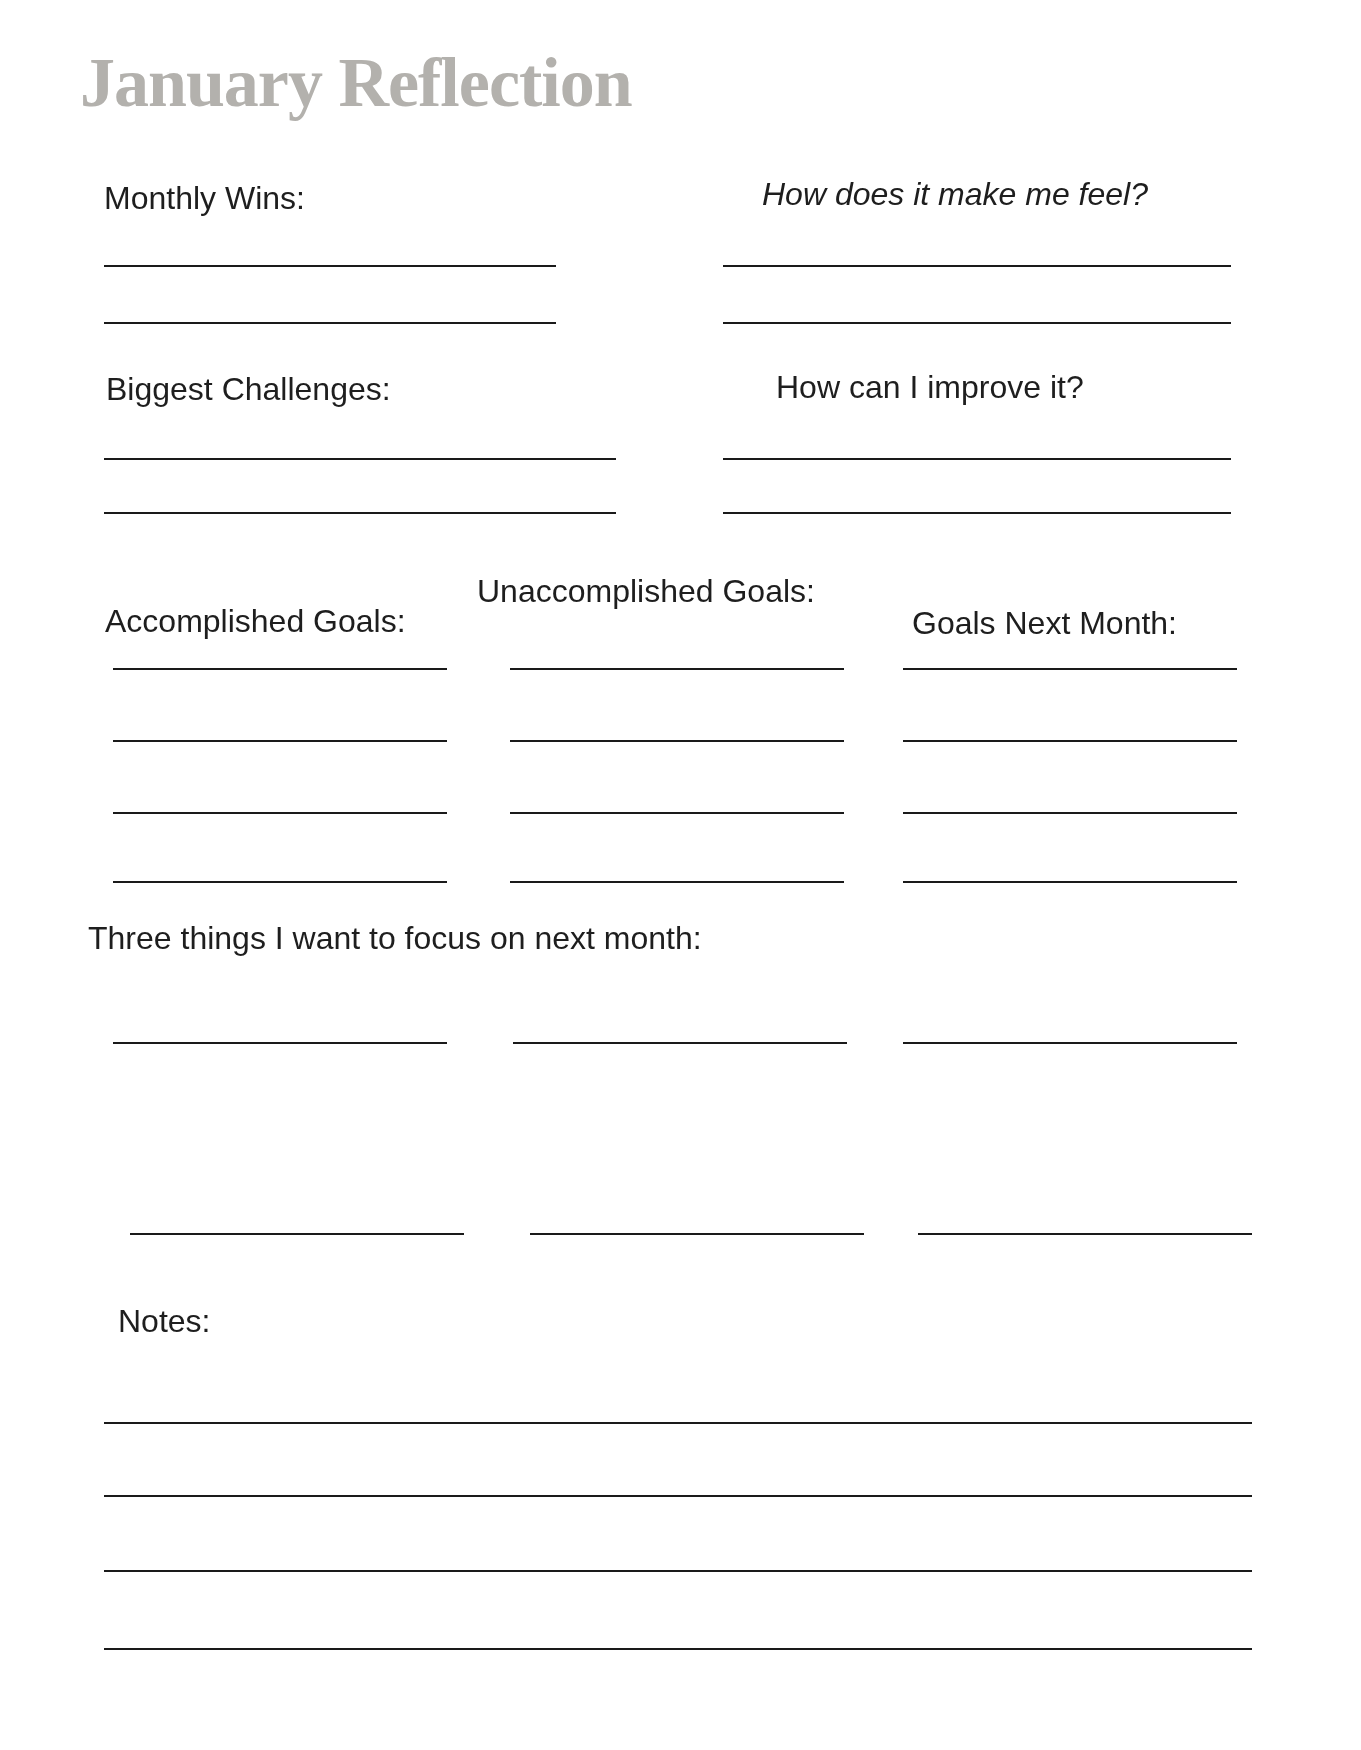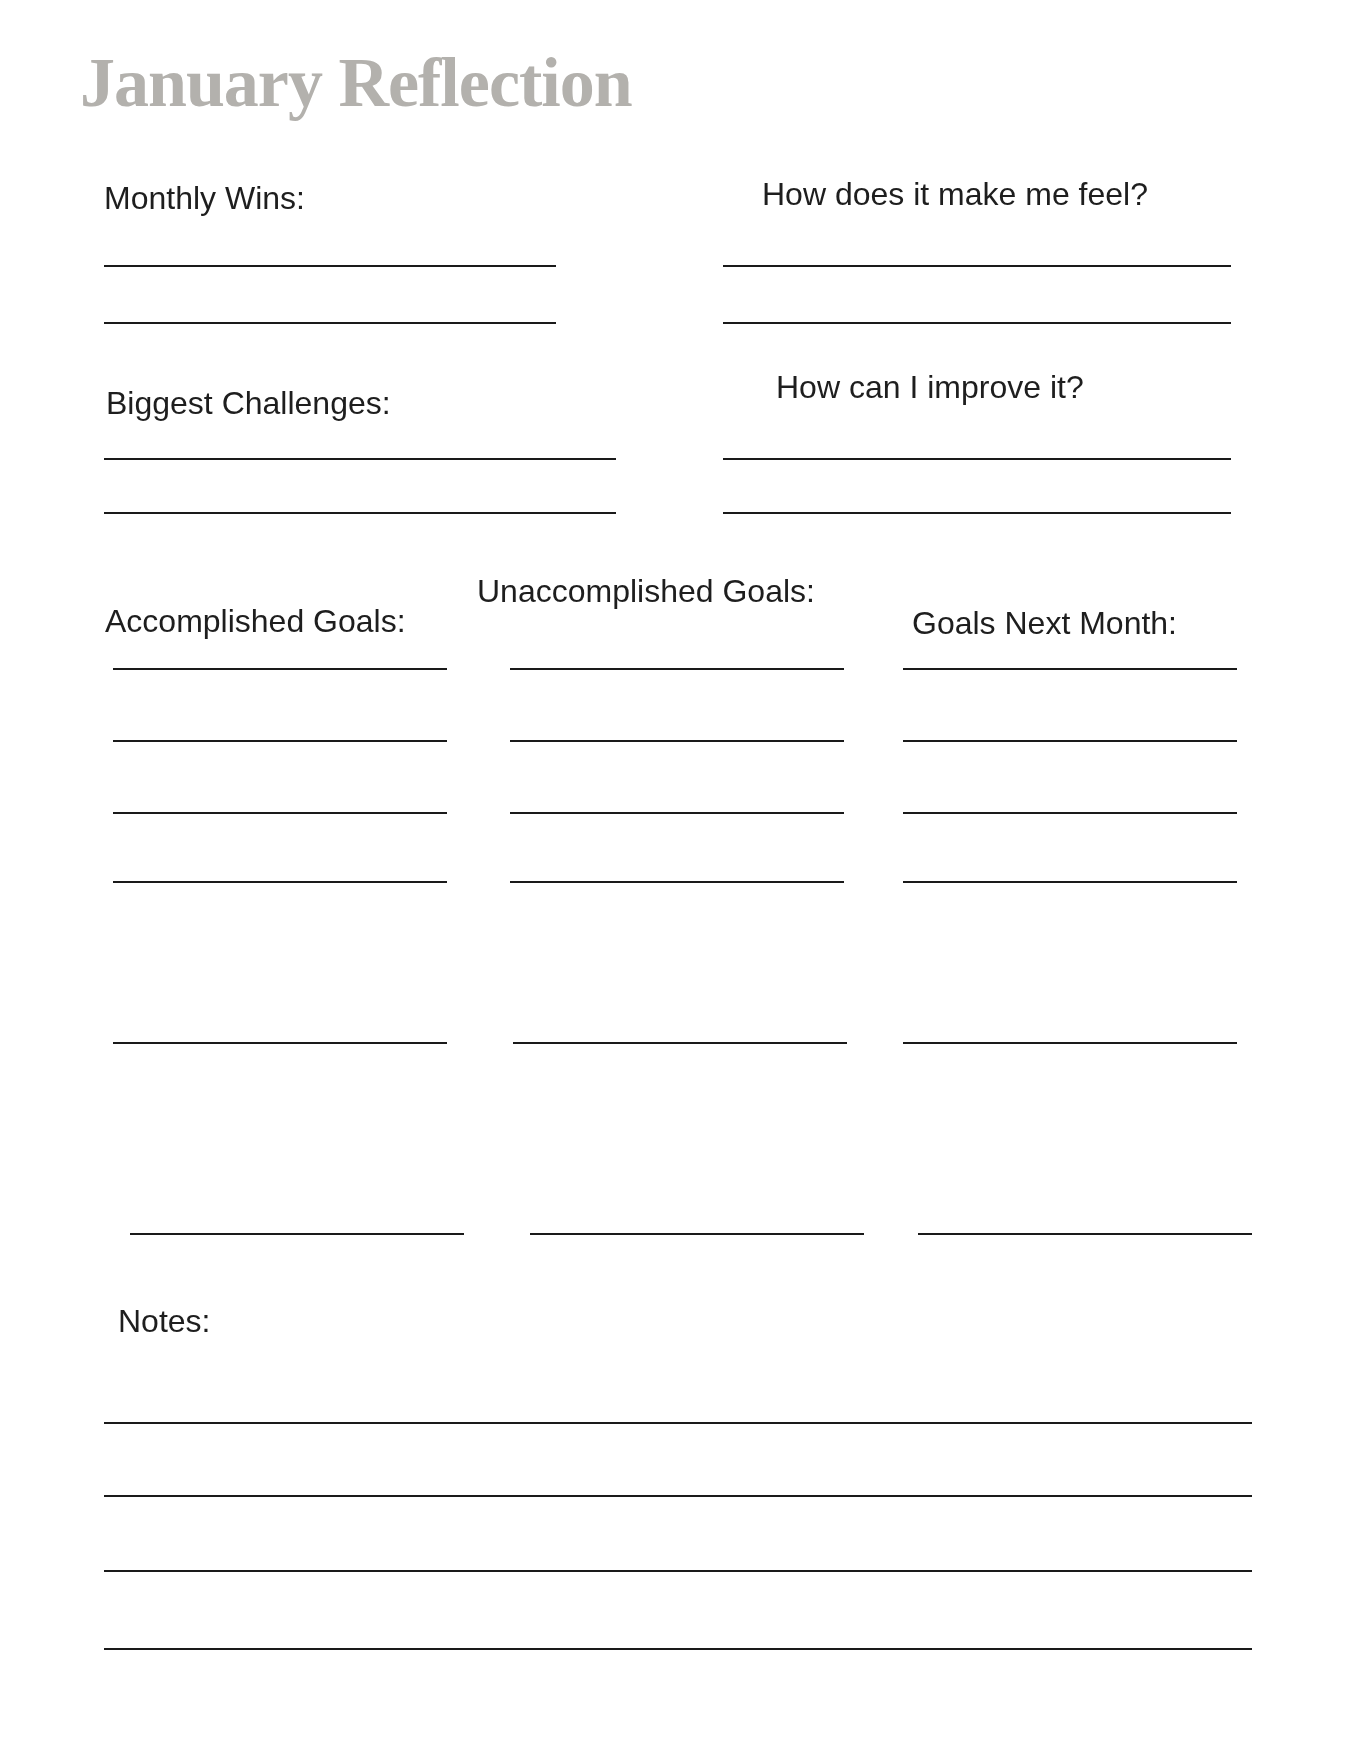--- a/index.html
+++ b/index.html
@@ -47,22 +47,22 @@
 
   
   .rule {
     position: absolute;
     height: 0;
     border-bottom: 2px solid #1a1a1a;
   }
 
   
   #lbl-monthly-wins      { left: 104px;  top: 182px; }
-  #lbl-feel              { left: 762px;  top: 178px; }
-  #lbl-challenges        { left: 106px;  top: 387px; text-align: right; }
+  #lbl-feel              { left: 762px;  top: 178px; font-style: italic; }
+  #lbl-challenges        { left: 106px;  top: 373px; text-align: right; }
   #lbl-improve           { left: 770px;  top: 371px; margin-left: 6px; }
   #lbl-accomplished      { left: 105px;  top: 605px; }
   #lbl-unaccomplished    { left: 477px;  top: 575px; }
   #lbl-goals-next        { left: 912px;  top: 575px; margin-top: 32px; }
   #lbl-focus             { left: 88px;   top: 922px; }
   #lbl-grateful          { left: 112px;  top: 1122px; }
   #lbl-notes             { left: 118px;  top: 1305px; }
 </style>
 </head>
 <body>
@@ -99,20 +99,21 @@
   <div class="rule" style="left:510px; top:668px; width:334px;"></div>
   <div class="rule" style="left:510px; top:740px; width:334px;"></div>
   <div class="rule" style="left:510px; top:812px; width:334px;"></div>
   <div class="rule" style="left:510px; top:881px; width:334px;"></div>
 
   <div class="rule" style="left:903px; top:668px; width:334px;"></div>
   <div class="rule" style="left:903px; top:740px; width:334px;"></div>
   <div class="rule" style="left:903px; top:812px; width:334px;"></div>
   <div class="rule" style="left:903px; top:881px; width:334px;"></div>
 
+  <div class="label" id="lbl-focus">Three things I want to focus on next month:</div>
   <div class="rule" style="left:113px; top:1042px; width:334px;"></div>
   <div class="rule" style="left:513px; top:1042px; width:334px;"></div>
   <div class="rule" style="left:903px; top:1042px; width:334px;"></div>
 
   <div class="rule" style="left:130px; top:1233px; width:334px;"></div>
   <div class="rule" style="left:530px; top:1233px; width:334px;"></div>
   <div class="rule" style="left:918px; top:1233px; width:334px;"></div>
 
   <div class="label" id="lbl-notes">Notes:</div>
   <div class="rule" style="left:104px; top:1422px; width:1148px;"></div>

